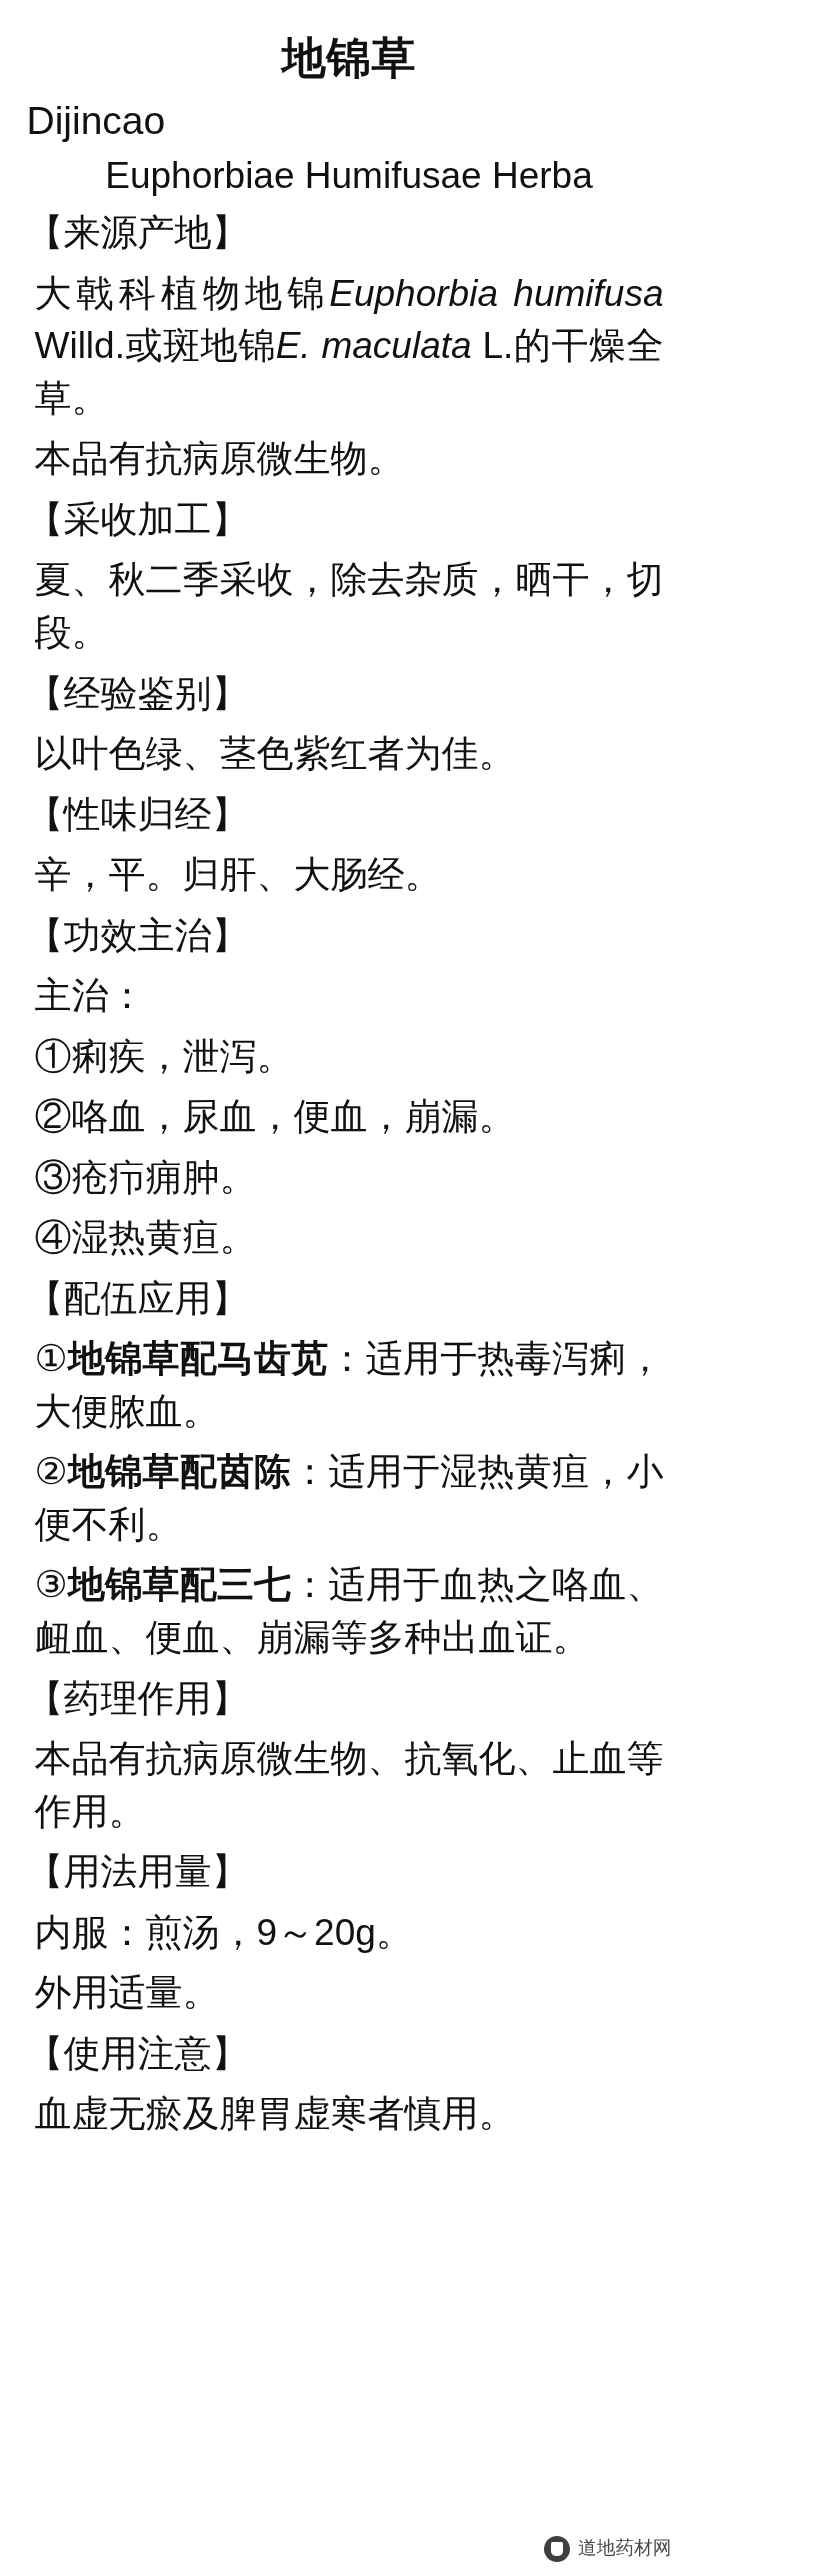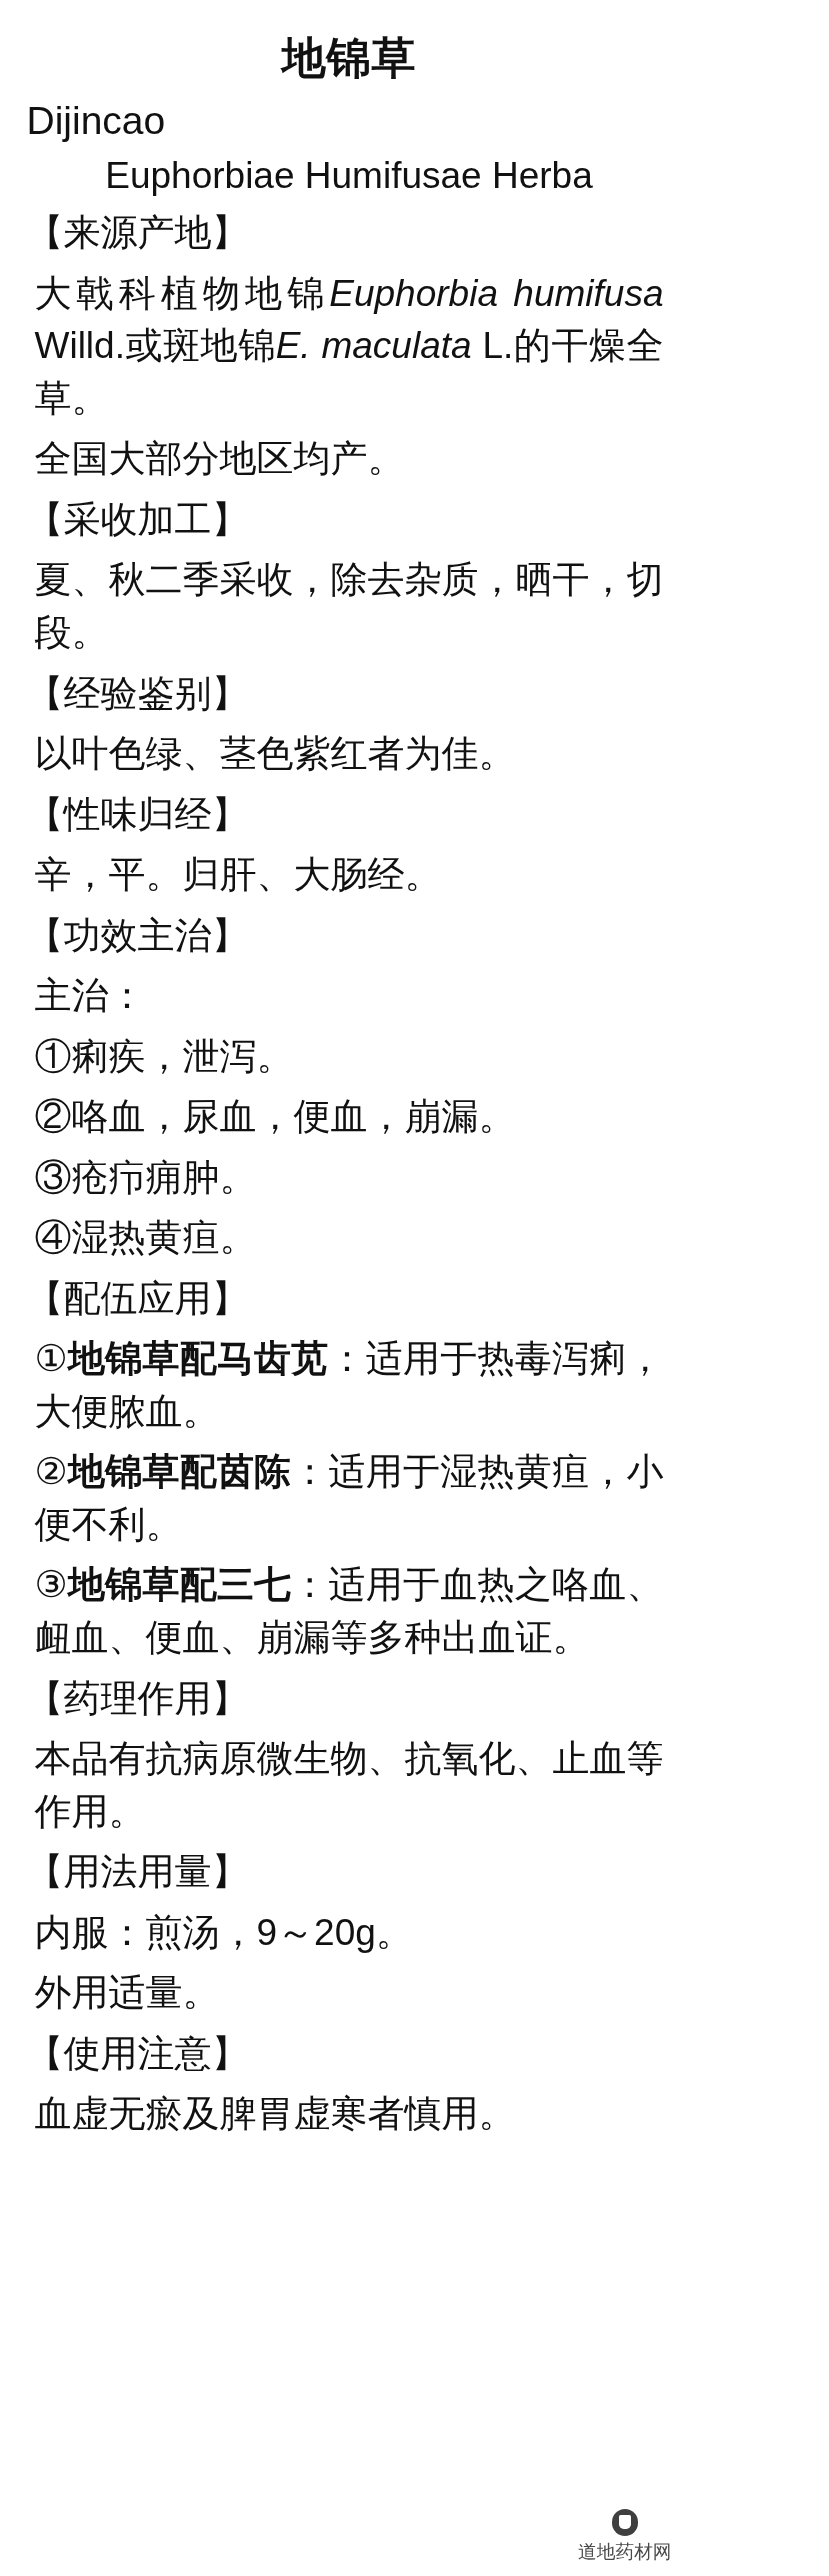--- a/index.html
+++ b/index.html
@@ -64,21 +64,20 @@
   .bold {
     font-weight: bold;
   }
   .footer {
     position: absolute;
     right: 26.5px;
     bottom: 14px;
     display: flex;
     align-items: center;
     gap: 7.8px;
-    flex-direction: column;
   }
   .footer-logo {
     width: 26.5px;
     height: 26.5px;
     border-radius: 50%;
     background: #3f3f3f;
     display: inline-block;
     position: relative;
     flex: 0 0 auto;
   }
@@ -103,21 +102,21 @@
 
 <div class="page">
 
   <h1 class="title">地锦草</h1>
   <div class="pinyin">Dijincao</div>
   <div class="latin">Euphorbiae Humifusae Herba</div>
 
   <div id="sections-container">
       <div class="section-head">【来源产地】</div>
       <p class="para"><span>大戟科植物地锦</span><span class="ital">Euphorbia humifusa</span><span> Willd.或斑地锦</span><span class="ital">E. maculata</span><span> L.的干燥全草。</span></p>
-      <p class="para"><span>全国大部分地区均产。</span></p>
+      <p class="para"><span>本品有抗病原微生物。</span></p>
       <div class="section-head">【采收加工】</div>
       <p class="para"><span>夏、秋二季采收，除去杂质，晒干，切段。</span></p>
       <div class="section-head">【经验鉴别】</div>
       <p class="para"><span>以叶色绿、茎色紫红者为佳。</span></p>
       <div class="section-head">【性味归经】</div>
       <p class="para"><span>辛，平。归肝、大肠经。</span></p>
       <div class="section-head">【功效主治】</div>
       <p class="para"><span>主治：</span></p>
       <p class="para"><span>①痢疾，泄泻。</span></p>
       <p class="para"><span>②咯血，尿血，便血，崩漏。</span></p>

